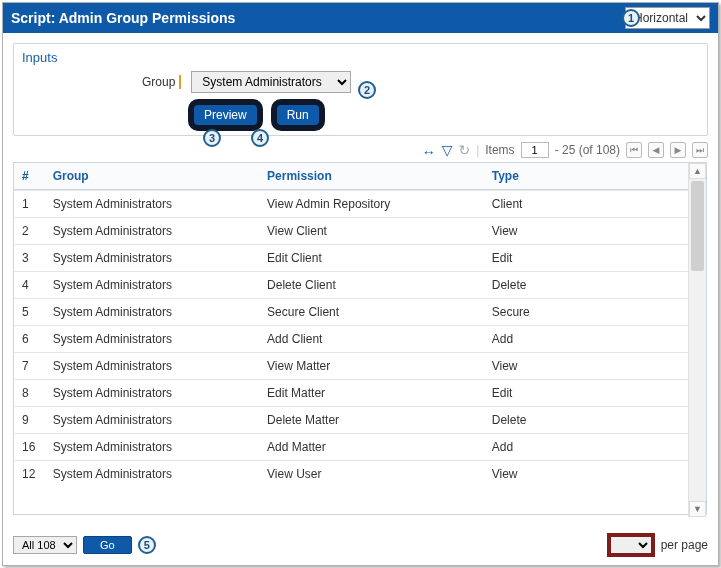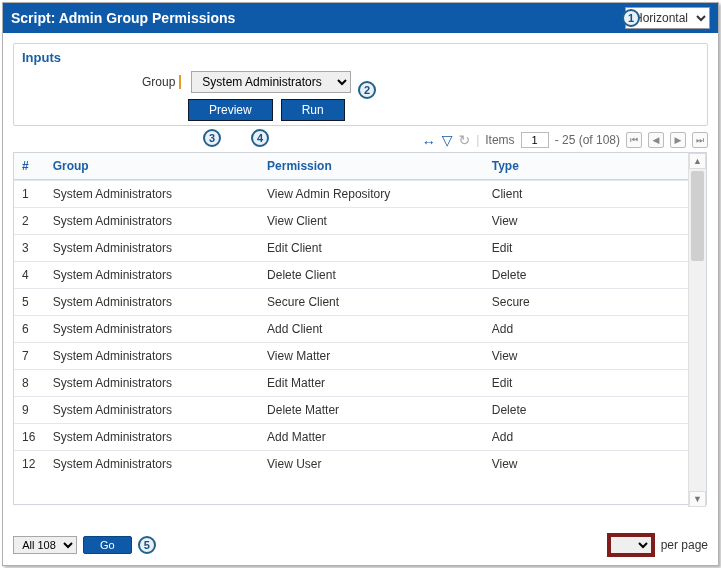--- a/index.html
+++ b/index.html
@@ -3,44 +3,44 @@
 <meta charset="utf-8">
 <style>
   * { box-sizing: border-box; margin: 0; padding: 0; }
   body { font-family: "Segoe UI", Tahoma, Verdana, sans-serif; font-size: 12px; color: #333; background:#fff; width:721px; height:568px; position:relative; }
   .outer { border:1px solid #b0b0b0; width:717px; height:564px; margin:2px; position:relative; box-shadow: 2px 2px 3px rgba(0,0,0,0.3); background:#fff; }
   .titlebar { background:#0e5aa8; color:#fff; display:flex; align-items:center; padding:4px 8px; font-size:14px; }
   .titlebar .title { flex:1; font-weight:600; }
   .titlebar .orient-select { background:#fff; color:#333; border:1px solid #999; padding:2px 4px; font-size:12px; }
   .badge { display:inline-flex; align-items:center; justify-content:center; width:18px; height:18px; border:2px solid #21618c; background:#e8f1fa; color:#1a4f7a; border-radius:50%; font-size:11px; font-weight:bold; position:absolute; z-index:5; }
   .inputs-panel { border:1px solid #cfd5db; margin:10px 10px 0 10px; border-radius:2px; padding:6px 8px 4px; position:relative; }
-  .inputs-title { color:#1a5fa7; font-size:13px; font-weight:700; margin-bottom:6px; }
+  .inputs-title { color:#1a5fa7; font-size:13px; font-weight:400; margin-bottom:6px; }
   .inputs-row { display:flex; align-items:center; gap:8px; margin-left:120px; }
   .inputs-row .group-label { color:#333; border-right:2px solid #e79a2c; padding-right:4px; margin-right:2px; }
   .groupselect { border:1px solid #a7a7a7; padding:2px 6px; font-size:12px; min-width:160px; }
-  .btn { background:#0e5aa8; color:#fff; border:1px solid #0f172a; border-radius:0; padding:3px 20px; font-size:12px; cursor:pointer; }
+  .btn { background:#0e5aa8; color:#fff; border:6px solid #0f172a; border-radius:10px; padding:3px 10px; font-size:12px; cursor:pointer; }
   .btn-row { display:flex; gap:8px; margin-left:166px; margin-top:6px; }
   .toolbar { display:flex; align-items:center; gap:6px; justify-content:flex-end; margin:6px 10px 0; font-size:12px; color:#666; }
   .toolbar .sep { color:#ccc; }
   .toolbar .icon { color:#0e5aa8; cursor:pointer; font-size:14px; }
   .toolbar .icon.muted { color:#aaa; }
   .toolbar .nav-btn { border:1px solid #bbb; color:#888; width:16px; height:16px; display:inline-flex; align-items:center; justify-content:center; font-size:9px; border-radius:2px; cursor:pointer; background:#fafafa; }
   .toolbar .page-input { width:28px; border:1px solid #bbb; text-align:center; font-size:11px; height:16px; }
   .tablewrap { margin:4px 0 0 10px; border:1px solid #cfd5db; position:relative; width:694px; }
   table { border-collapse:collapse; width:674px; table-layout:fixed; }
   thead th { color:#1a5fa7; font-weight:600; text-align:left; padding:6px 8px; border-bottom:1px solid #cfd5db; background:#fafbfc; font-size:12px; }
   tbody td { padding:6px 8px; border-top:1px solid #e3e6ea; font-size:12px; color:#333; white-space:nowrap; overflow:hidden; text-overflow:ellipsis; }
   .tablebody-scroll { height:324px; overflow:hidden; position:relative; }
   .tablebody-fade { position:absolute; bottom:0; left:0; right:18px; height:14px; background:linear-gradient(rgba(255,255,255,0), #fff); pointer-events:none; }
   .fake-scrollbar { position:absolute; top:0; right:0; width:18px; height:354px; background:#f1f1f1; border-left:1px solid #e0e0e0; }
   .fake-scrollbar .uparr, .fake-scrollbar .downarr { height:16px; display:flex; align-items:center; justify-content:center; color:#777; font-size:9px; border:1px solid #ddd; background:#fafafa; cursor:pointer;}
   .fake-scrollbar .thumb { position:absolute; top:18px; left:2px; right:2px; height:90px; background:#cfcfcf; border-radius:2px; }
   .fake-scrollbar .downarr { position:absolute; bottom:0; left:0; right:0; }
   .footer { display:flex; align-items:center; gap:6px; padding:6px 10px; font-size:12px; position:absolute; bottom:2px; left:0; right:0; }
-  .footer select { border:1px solid #a7a7a7; padding:1px 4px; font-size:11px;text-align:center; }
+  .footer select { border:1px solid #a7a7a7; padding:1px 4px; font-size:11px; }
   .footer .go-btn { background:#0e5aa8; color:#fff; border:1px solid #0b4580; border-radius:2px; padding:2px 16px; font-size:11px; cursor:pointer; }
   .footer .spacer { flex:1; }
   .footer .page-size { border:4px solid #7f1d1d; padding:1px 20px; font-size:11px; width:42px; }
   .col-n { width:30px; }
   .col-g { width:210px; }
   .col-p { width:220px; }
   .col-t { width:200px; }
 </style>
 </head>
 <body>

